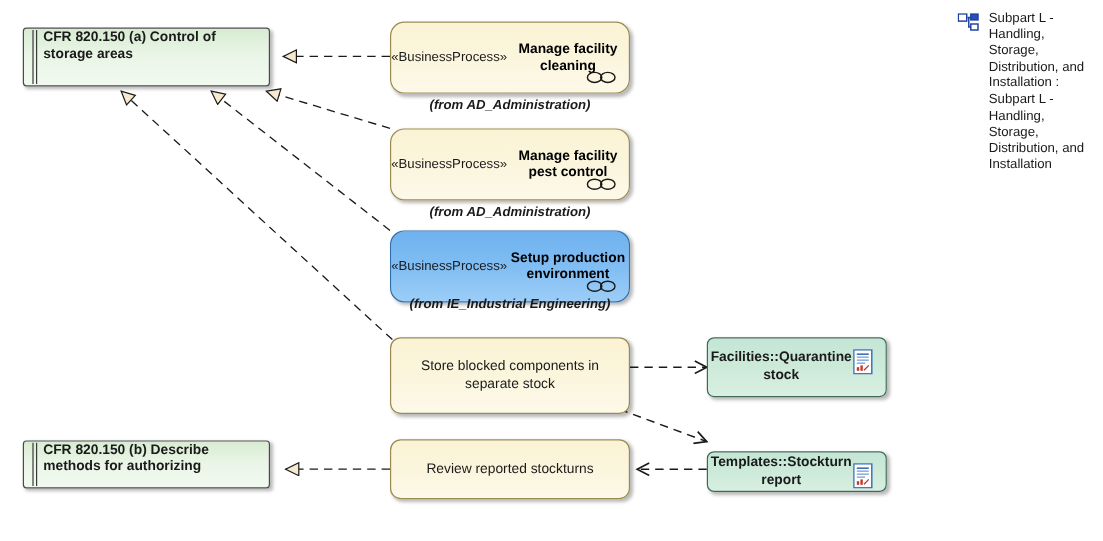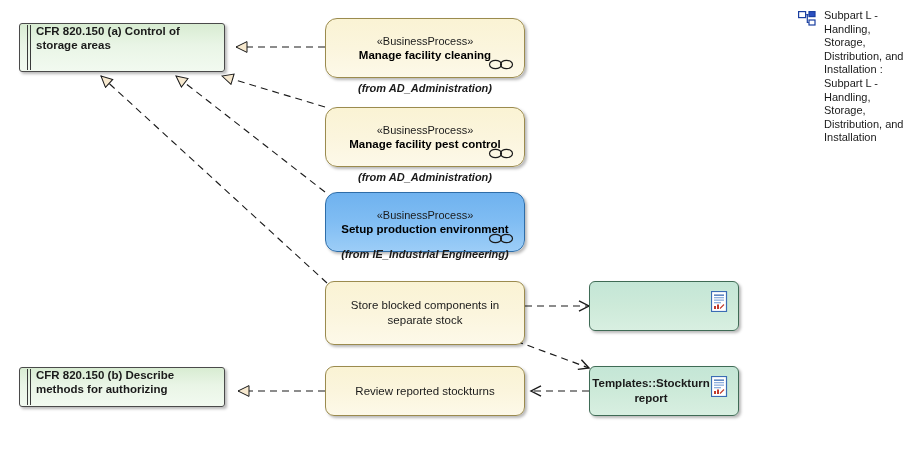--- a/index.html
+++ b/index.html
@@ -55,21 +55,21 @@
     line-height:14px;
     text-align:left;
     padding:0 8px 0 16px;
   }
 
   
   .bp{
     border:1px solid #8a7a3e;
     border-radius:12px;
     box-shadow:2px 2px 3px rgba(0,0,0,.28);
-    flex-direction:column;
+    flex-direction:row;
     justify-content:center;
   }
   .bp.yellow{
     background:linear-gradient(to bottom,#faf3d4 0%,#fbf5dd 50%,#fdf9e9 100%);
     border-color:#9b8b4e;
   }
   .bp.blue{
     background:linear-gradient(to bottom,#6fb2ef 0%,#80bdf3 50%,#9ccdf7 100%);
     border-color:#2e6da8;
   }
@@ -240,33 +240,34 @@
 
   <div class="node act" style="left:325px;top:281px;width:200px;height:64px;">
     <span>Store blocked components in separate stock</span>
   </div>
 
   <div class="node act" style="left:325px;top:366px;width:200px;height:50px;">
     <span>Review reported stockturns</span>
   </div>
 
   <div class="node artifact" style="left:589px;top:281px;width:150px;height:50px;">
+    <span>Facilities::Quarantine stock</span>
     <svg class="docicon" viewBox="0 0 18 21">
       <rect x="0.5" y="0.5" width="15" height="20" fill="#ffffff" stroke="#3b6cb4" stroke-width="1.2"></rect>
       <rect x="3" y="3.5" width="10" height="1.3" fill="#3b6cb4"></rect>
       <rect x="3" y="6" width="10" height="1.3" fill="#8fb0dd"></rect>
       <rect x="3" y="8.5" width="10" height="1.3" fill="#8fb0dd"></rect>
       <rect x="3" y="11" width="7" height="1.3" fill="#8fb0dd"></rect>
       <rect x="3" y="15" width="2" height="3" fill="#c0392b"></rect>
       <rect x="6" y="13.5" width="2" height="4.5" fill="#c0392b"></rect>
       <path d="M9,17.5 L13,13.5" stroke="#c0392b" stroke-width="1.1" fill="none"></path>
     </svg>
   </div>
 
-  <div class="node artifact" style="left:589px;top:366px;width:150px;height:50px;align-items:center;">
+  <div class="node artifact" style="left:589px;top:376px;width:150px;height:34px;align-items:center;">
     <span>Templates::Stockturn report</span>
     <svg class="docicon" viewBox="0 0 18 21">
       <rect x="0.5" y="0.5" width="15" height="20" fill="#ffffff" stroke="#3b6cb4" stroke-width="1.2"></rect>
       <rect x="3" y="3.5" width="10" height="1.3" fill="#3b6cb4"></rect>
       <rect x="3" y="6" width="10" height="1.3" fill="#8fb0dd"></rect>
       <rect x="3" y="8.5" width="10" height="1.3" fill="#8fb0dd"></rect>
       <rect x="3" y="11" width="7" height="1.3" fill="#8fb0dd"></rect>
       <rect x="3" y="15" width="2" height="3" fill="#c0392b"></rect>
       <rect x="6" y="13.5" width="2" height="4.5" fill="#c0392b"></rect>
       <path d="M9,17.5 L13,13.5" stroke="#c0392b" stroke-width="1.1" fill="none"></path>

